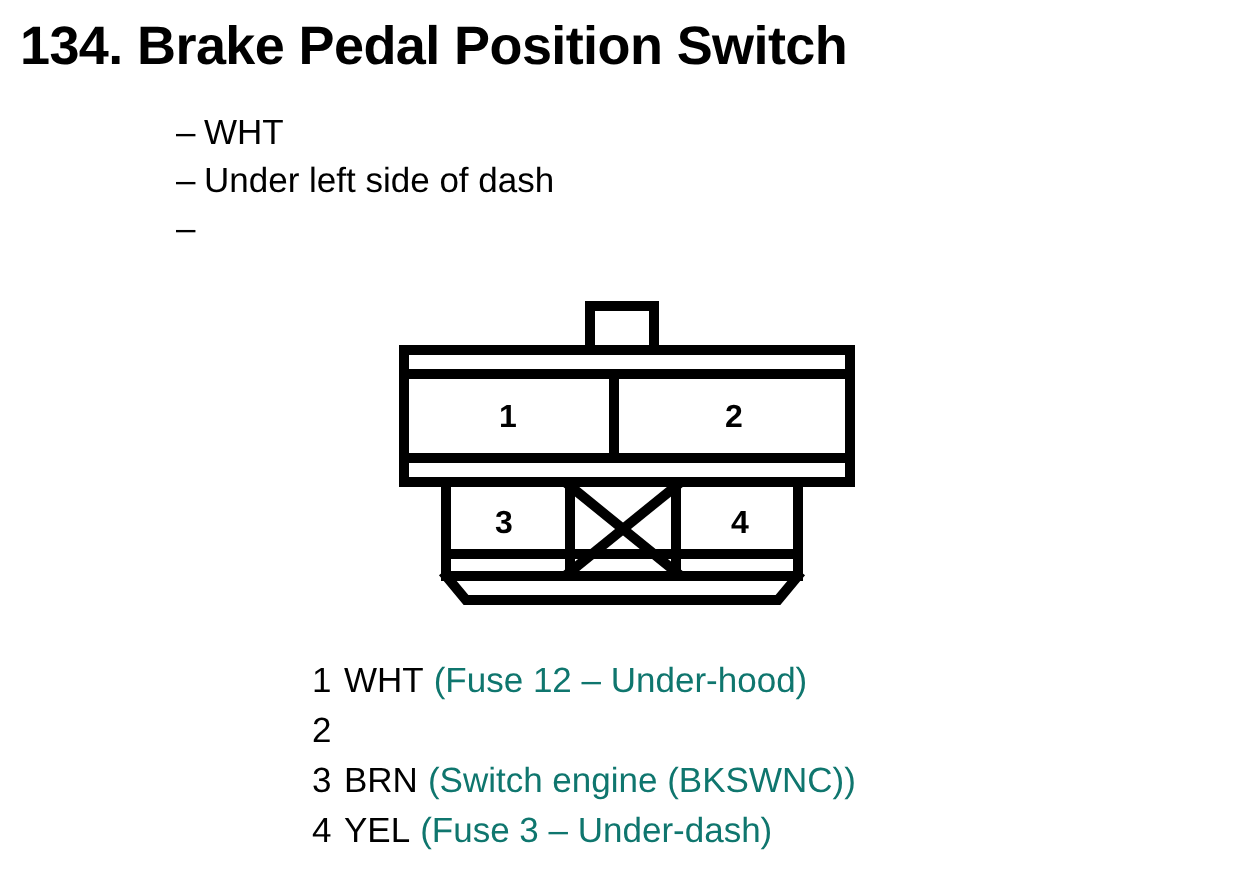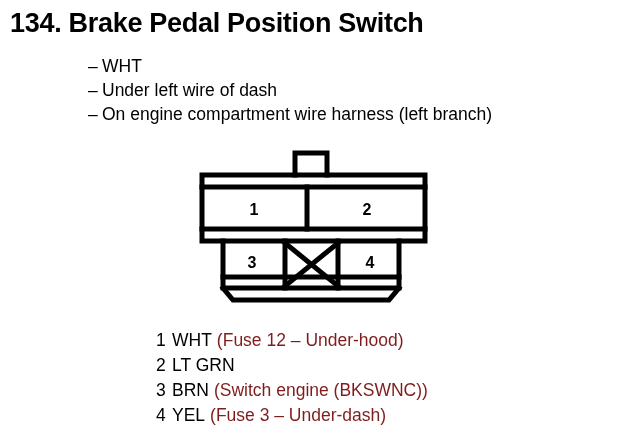--- a/index.html
+++ b/index.html
@@ -88,40 +88,39 @@
   .legend-pin {
     flex: 0 0 16px;
     text-align: left;
     color: #000000;
   }
   .legend-color {
     color: #000000;
     margin-right: 5px;
   }
   .legend-desc {
-    color: #7f1d1d;
+    color: #0f766e;
   }
 </style>
 </head>
 <body>
 
 <div class="page-title">134.  Brake Pedal Position Switch</div>
 
 <div class="spec-list">
   <div class="spec-row">
     <span class="spec-dash">–</span>
     <span class="spec-text">WHT</span>
   </div>
   <div class="spec-row">
     <span class="spec-dash">–</span>
-    <span class="spec-text">Under left wire of dash</span>
+    <span class="spec-text">Under left side of dash</span>
   </div>
   <div class="spec-row">
     <span class="spec-dash">–</span>
-    <span class="spec-text">On engine compartment wire harness (left branch)</span>
   </div>
 </div>
 
 <div class="connector">
   <svg width="235" height="160" viewBox="0 0 235 160" xmlns="http://www.w3.org/2000/svg">
     <g fill="none" stroke="#000000" stroke-width="5" stroke-linejoin="miter" stroke-linecap="square">
 
       <path d="M 100,28 L 100,6 L 132,6 L 132,28"></path>
 
       <rect x="7" y="28" width="223" height="66"></rect>
@@ -152,21 +151,20 @@
 </div>
 
 <div class="legend">
   <div class="legend-row">
     <span class="legend-pin">1</span>
     <span class="legend-color">WHT</span>
     <span class="legend-desc">(Fuse 12 – Under-hood)</span>
   </div>
   <div class="legend-row">
     <span class="legend-pin">2</span>
-    <span class="legend-color">LT GRN</span>
   </div>
   <div class="legend-row">
     <span class="legend-pin">3</span>
     <span class="legend-color">BRN</span>
     <span class="legend-desc">(Switch engine (BKSWNC))</span>
   </div>
   <div class="legend-row">
     <span class="legend-pin">4</span>
     <span class="legend-color">YEL</span>
     <span class="legend-desc">(Fuse 3 – Under-dash)</span>

